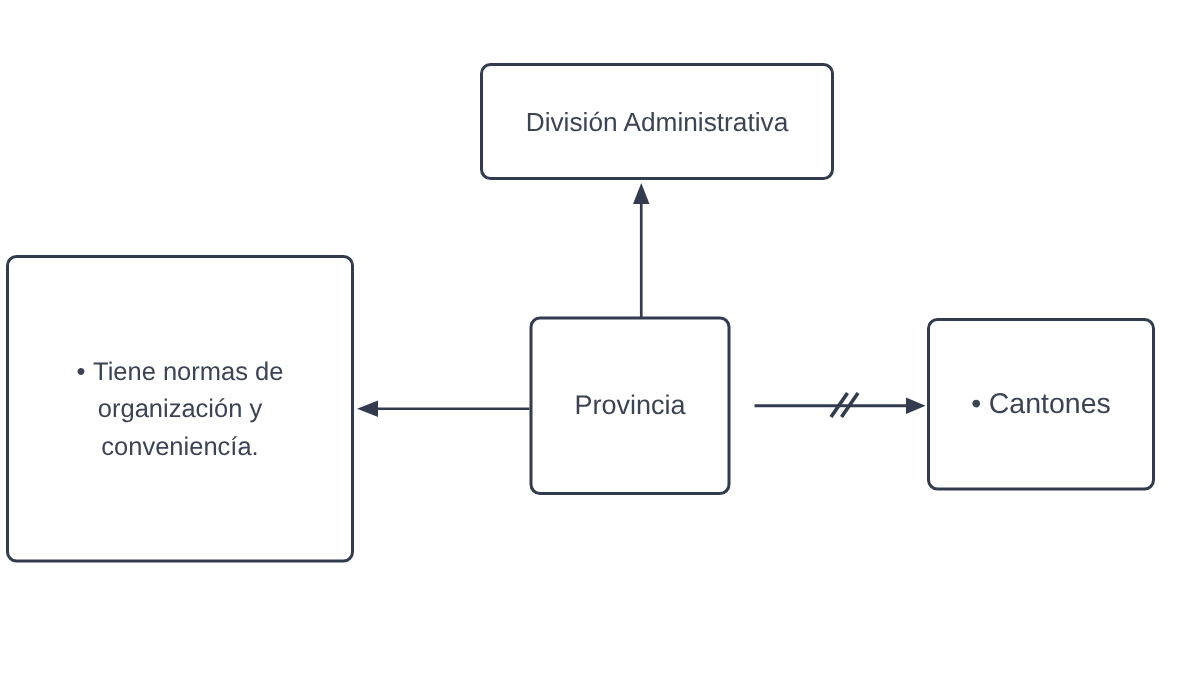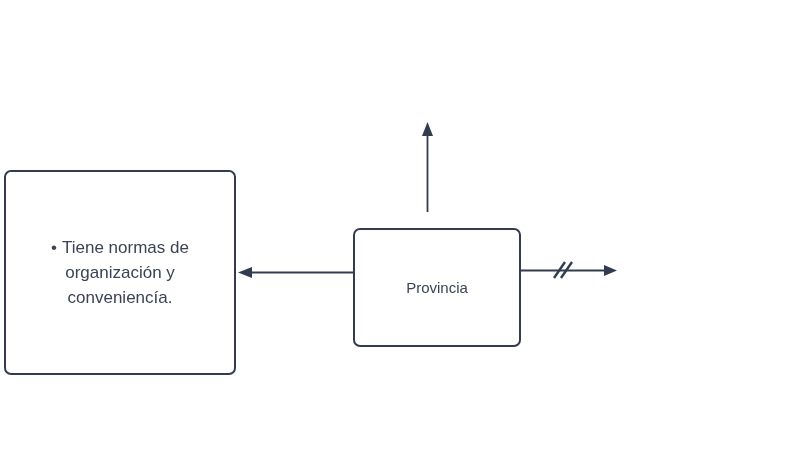--- a/index.html
+++ b/index.html
@@ -31,22 +31,22 @@
     left:320px;top:42px;width:236px;height:78px;
     font-size:17.5px;
   }
   .node-details{
     left:4px;top:170px;width:232px;height:205px;
     font-size:17px;line-height:1.48;
     flex-direction:column;
     padding:17px 13px;
   }
   .node-provincia{
-    left:353px;top:228px;width:168px;height:119px;
-    font-size:15px;
+    left:353px;top:211px;width:134px;height:119px;
+    font-size:18px;
   }
   .node-cantones{
     left:618px;top:212px;width:152px;height:115px;
     font-size:19px;
   }
   .bullet{display:inline;margin-right:5px;}
   .connector-layer{
     position:absolute;left:0;top:0;width:800px;height:449px;
     pointer-events:none;
   }
@@ -69,25 +69,33 @@
     </g>
 
     <g>
       <line x1="503" y1="270.5" x2="606" y2="270.5" stroke="#323c4e" stroke-width="2"></line>
       <polygon points="617,270.5 604,265 604,276" fill="#323c4e"></polygon>
       <line x1="554" y1="278" x2="565" y2="262" stroke="#323c4e" stroke-width="2.4"></line>
       <line x1="561" y1="278" x2="572" y2="262" stroke="#323c4e" stroke-width="2.4"></line>
     </g>
   </svg>
 
+  <div class="node node-division">
+    <span>División Administrativa</span>
+  </div>
 
   <div class="node node-details">
     <div>
       <span class="bullet">•</span><span>Tiene normas de organización y conveniencía.</span>
     </div>
   </div>
 
   <div class="node node-provincia">
     <span>Provincia</span>
   </div>
 
+  <div class="node node-cantones">
+    <span>
+      <span class="bullet">•</span><span>Cantones</span>
+    </span>
+  </div>
 
 </div>
 
 </body></html>

